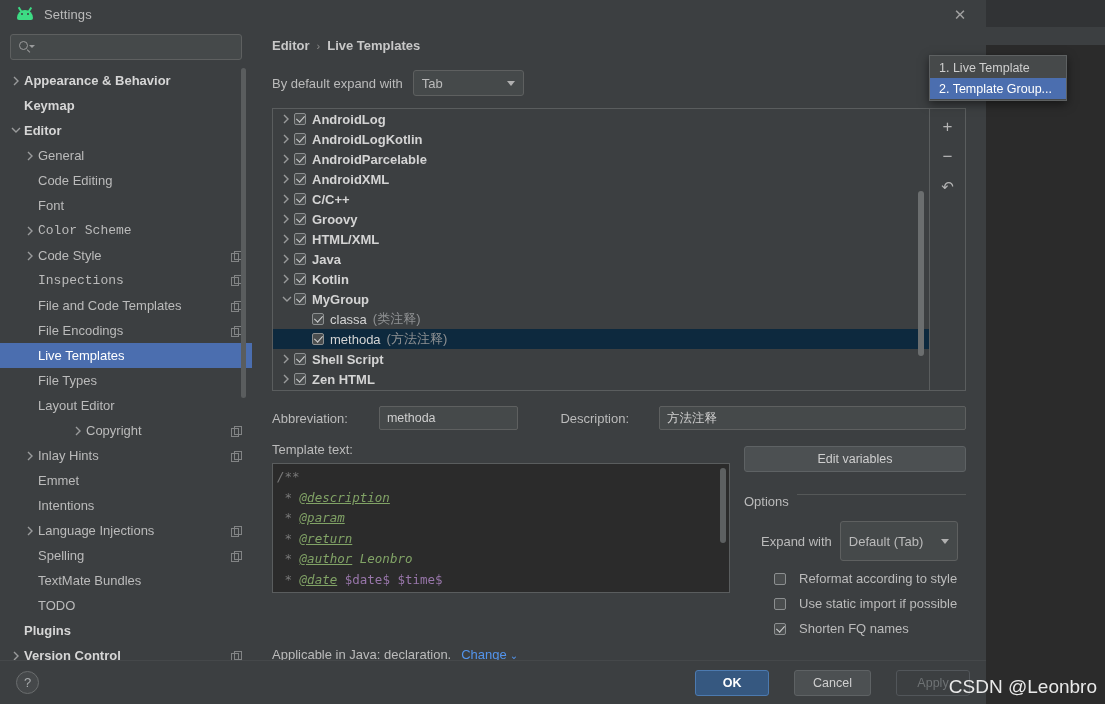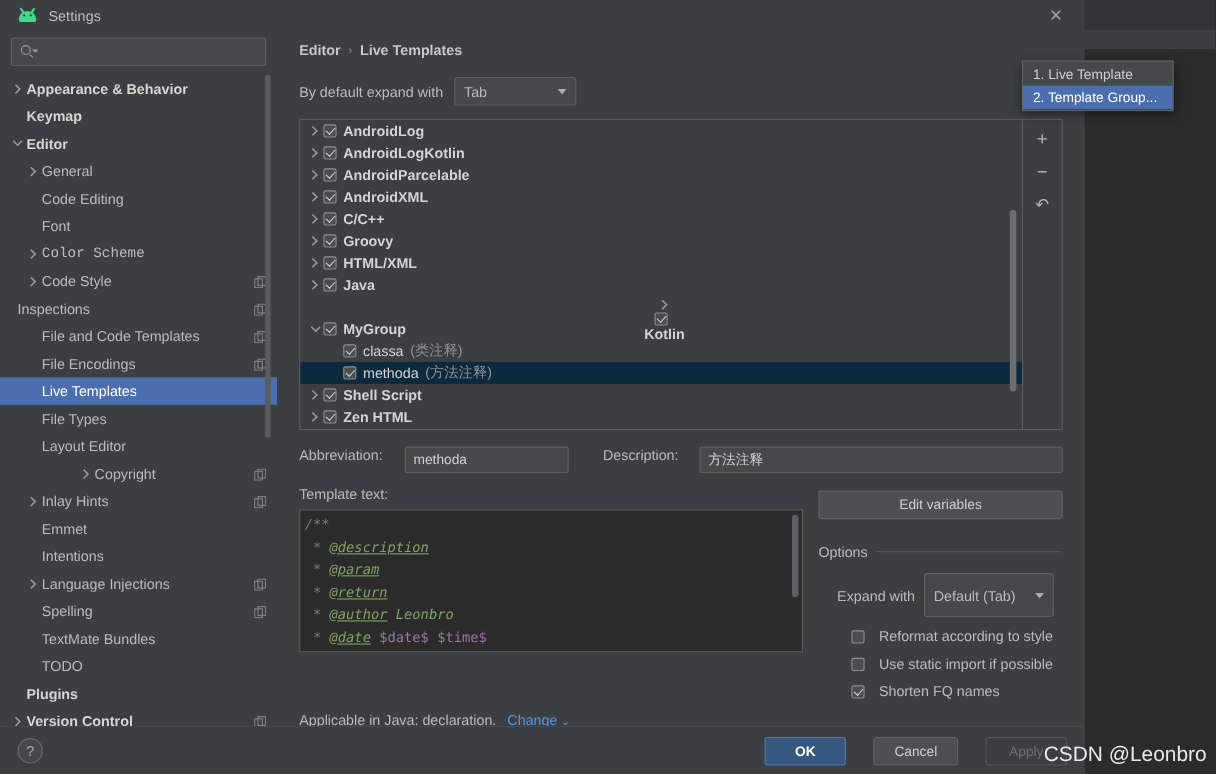--- a/index.html
+++ b/index.html
@@ -156,21 +156,21 @@
   .popup {
     position: absolute; left: 677px; top: 27px;
     width: 138px; background: #46494a; border: 1px solid #5e6162;
     box-shadow: 0 3px 9px rgba(0,0,0,.5); z-index: 40;
     padding: 1px 0;
   }
   .popup-item { height: 21px; display: flex; align-items: center; padding: 0 9px; font-size: 12.5px; color: #cfcfcf; cursor: pointer; }
   .popup-item.hl { background: #4b6eaf; color: #ffffff; }
 
   
-  .field-row { display: flex; margin-top: 15px; gap: 13px; }
+  .field-row { display: flex; align-items: center; margin-top: 15px; gap: 24px; }
   .field-row .lbl { font-size: 13px; color: #bbbbbb; }
   .txtfield {
     background: #45494a; border: 1px solid #5e6060; border-radius: 2px;
     height: 24px; display: flex; align-items: center; padding: 0 7px;
     color: #cfcfcf; font-size: 12.5px;
   }
   .txt-abbrev { width: 162px; margin-left: 7px; }
   .txt-desc { width: 360px; margin-left: 6px; }
 
   
@@ -190,21 +190,21 @@
   .var { color: #9876aa; }
   .code-sb { position: absolute; right: 3px; top: 4px; width: 6px; height: 75px; background: #5d6061; border-radius: 3px; }
 
   .tmpl-right { flex: 1 1 auto; padding-top: 4px; }
   .btn {
     background: #4c5052; border: 1px solid #5e6264; border-radius: 3px;
     height: 26px; display: flex; align-items: center; justify-content: center;
     color: #cfcfcf; font-size: 12.5px; cursor: pointer;
   }
   .edit-vars { width: 222px; margin-left: 0; }
-  .options-title { display: flex; align-items: center; gap: 8px; margin-top: 22px; }
+  .options-title { display: flex; align-items: flex-start; gap: 8px; margin-top: 22px; }
   .options-title .t { font-size: 13px; color: #bbbbbb; }
   .options-title .rule { flex: 1; height: 1px; background: #555858; }
   .opt-expand { display: flex; align-items: center; gap: 8px; margin-top: 12px; padding-left: 17px; }
   .opt-expand .lbl { font-size: 13px; color: #bbbbbb; }
   .combo-sm { height: 40px; width: 118px; }
   .opt-cb { display: flex; align-items: center; gap: 7px; margin-top: 10px; padding-left: 30px; }
   .opt-cb .lbl { font-size: 13px; color: #bbbbbb; }
 
   .applicable { display: flex; align-items: center; gap: 10px; margin-top: 11px; font-size: 13px; color: #bbbbbb; }
   .link { color: #5394ec; cursor: pointer; }
@@ -323,21 +323,21 @@
               <svg width="7" height="10" viewBox="0 0 7 10">
                 <path d="M1 1 L5 5 L1 9" fill="none" stroke="#9a9b9c" stroke-width="1.4"></path>
               </svg>
             </span>
             <span class="tree-label">Code Style</span>
             <span class="copy-icon"><svg width="11" height="11" viewBox="0 0 11 11">
                 <rect x="0.5" y="2.5" width="7" height="8" fill="none" stroke="#9a9b9c"></rect>
                 <rect x="3.5" y="0.5" width="7" height="8" fill="none" stroke="#9a9b9c"></rect>
               </svg></span>
           </div>
-          <div class="tree-row" style="">
+          <div class="tree-row" style="padding-left: 22px; font-family: Liberation Mono, monospace;">
             <span class="tw"></span>
             <span class="tree-label">Inspections</span>
             <span class="copy-icon"><svg width="11" height="11" viewBox="0 0 11 11">
                 <rect x="0.5" y="2.5" width="7" height="8" fill="none" stroke="#9a9b9c"></rect>
                 <rect x="3.5" y="0.5" width="7" height="8" fill="none" stroke="#9a9b9c"></rect>
               </svg></span>
           </div>
           <div class="tree-row" style="padding-left: 22px;">
             <span class="tw"></span>
             <span class="tree-label">File and Code Templates</span>
@@ -532,21 +532,21 @@
               </div>
               <div class="tpl-row group" style="padding-left: 6px;">
                 <span class="chev">
                   <svg width="7" height="10" viewBox="0 0 7 10">
                     <path d="M1 1 L5 5 L1 9" fill="none" stroke="#9a9b9c" stroke-width="1.4"></path>
                   </svg>
                 </span>
                 <span class="cbx checked"></span>
                 <span>Java</span>
               </div>
-              <div class="tpl-row group" style="padding-left: 6px; flex-direction: column;">
+              <div class="tpl-row group" style="padding-left: 6px;">
                 <span class="chev">
                   <svg width="7" height="10" viewBox="0 0 7 10">
                     <path d="M1 1 L5 5 L1 9" fill="none" stroke="#9a9b9c" stroke-width="1.4"></path>
                   </svg>
                 </span>
                 <span class="cbx checked"></span>
                 <span>Kotlin</span>
               </div>
               <div class="tpl-row group" style="padding-left: 6px;">
                 <span class="chev">

